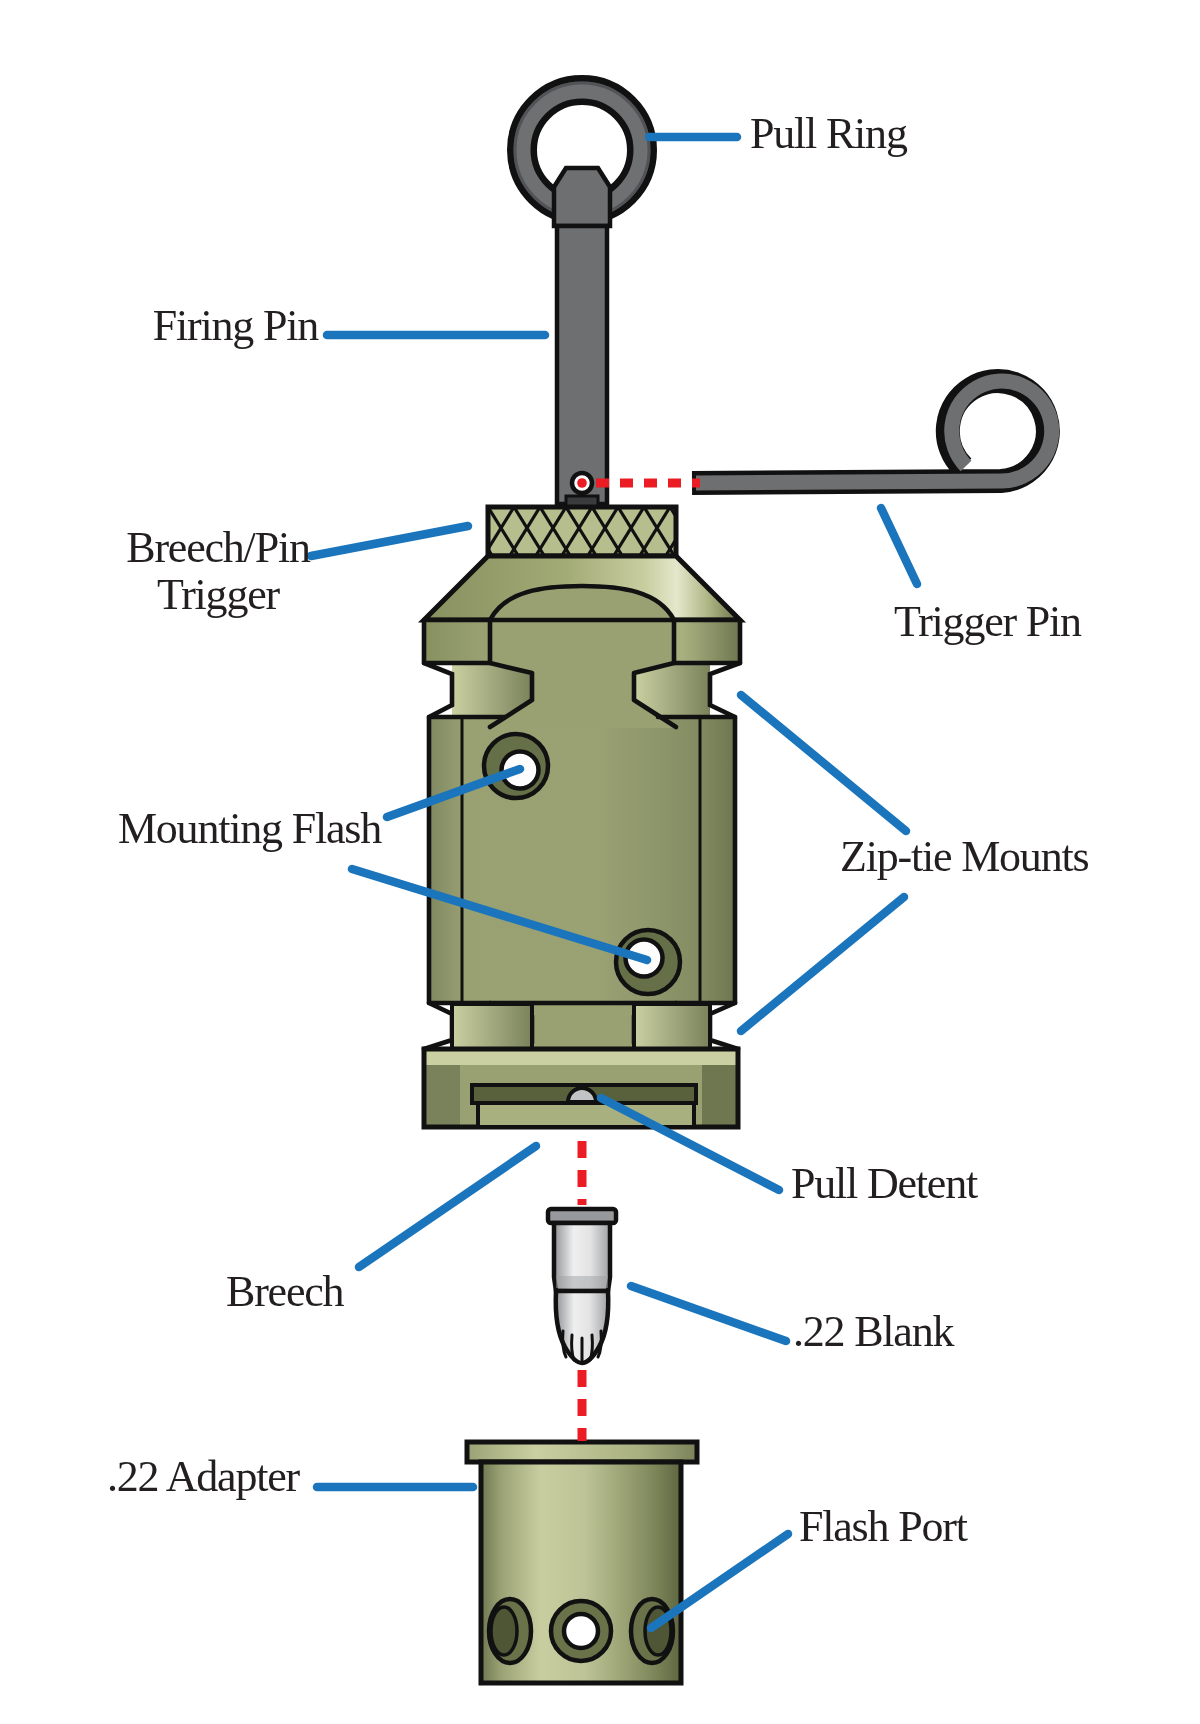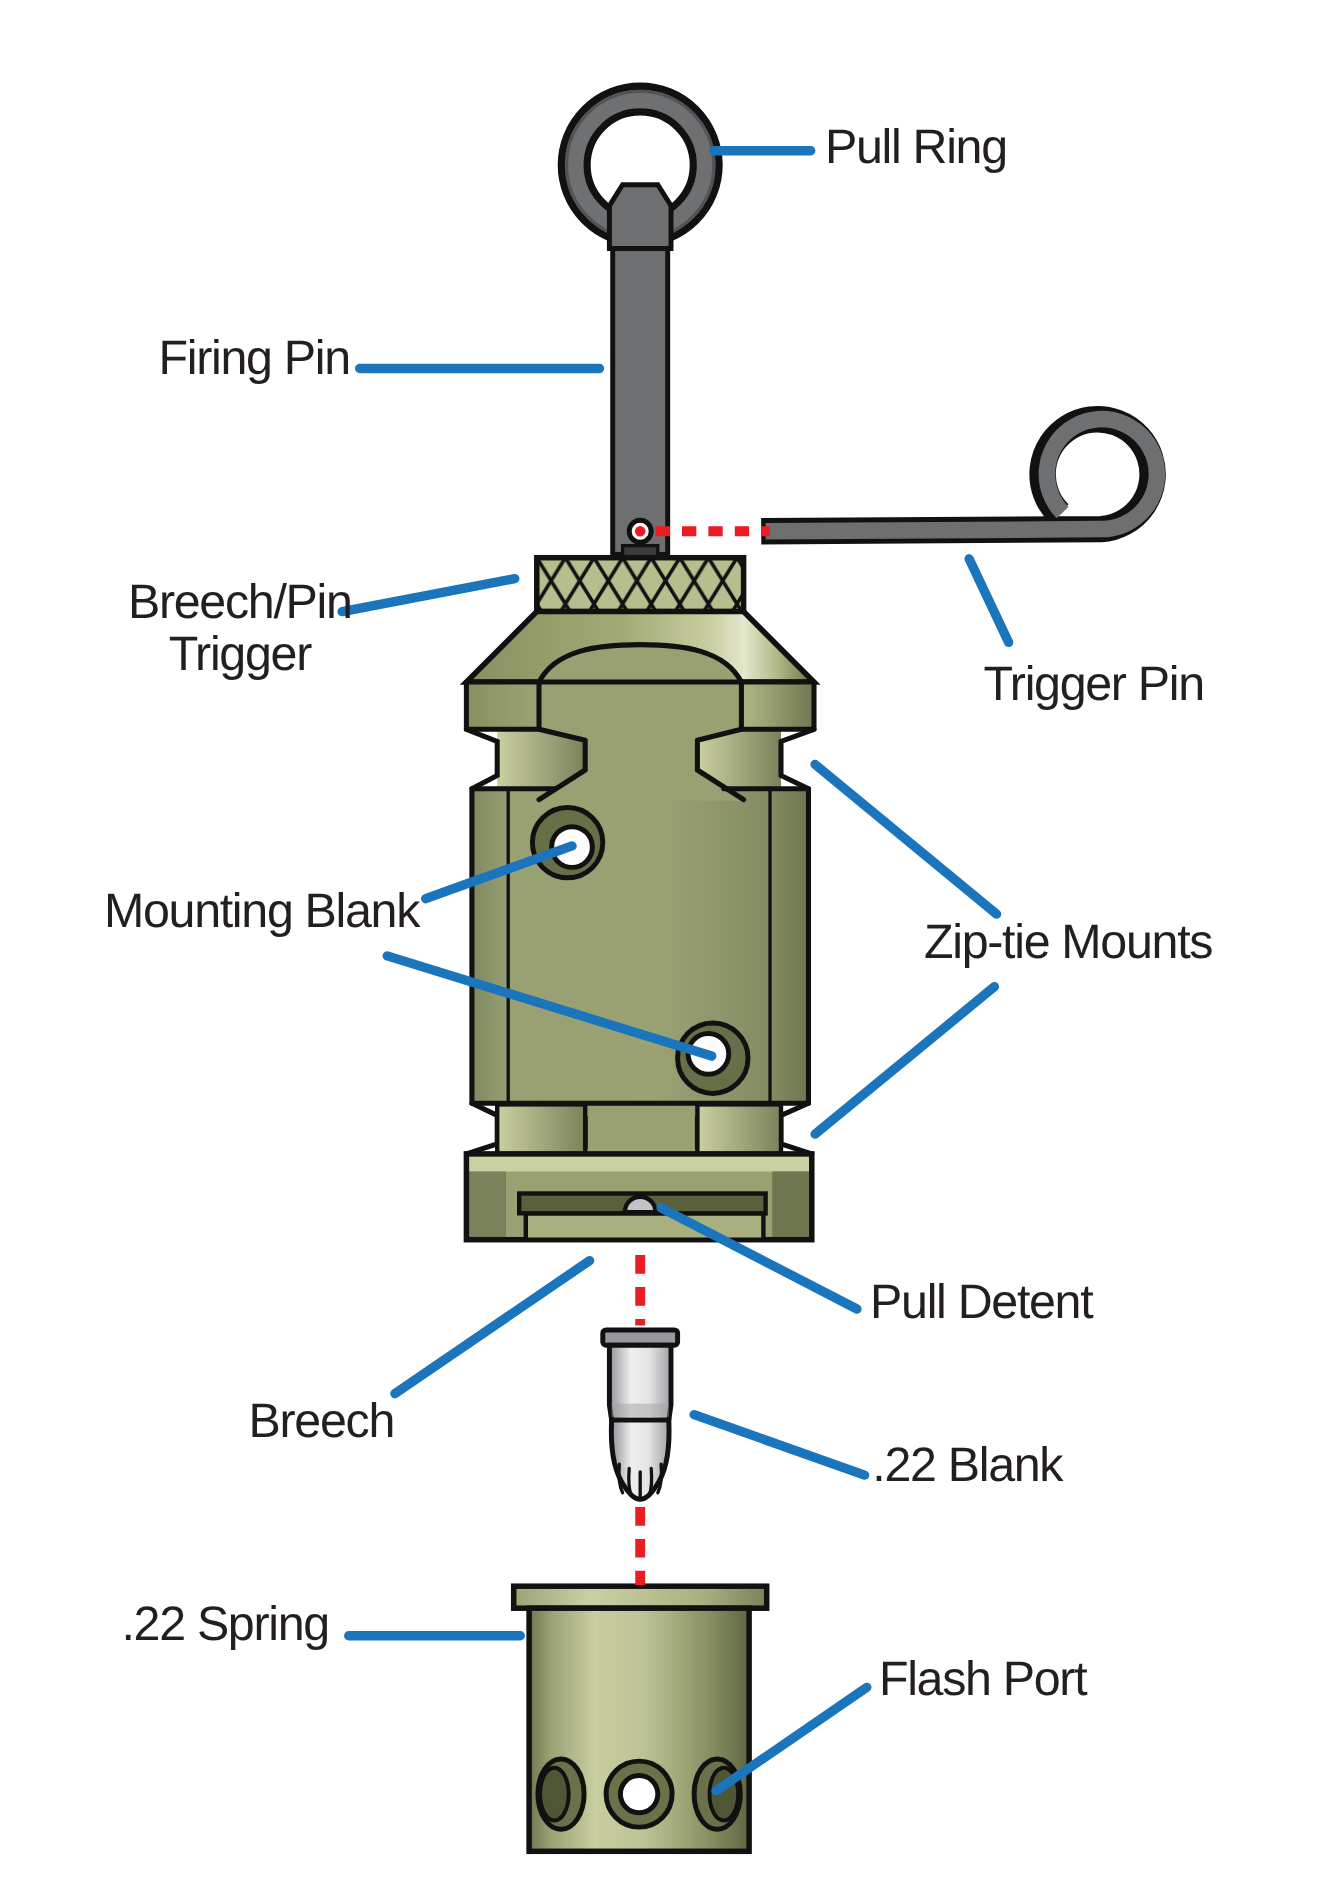--- a/index.html
+++ b/index.html
@@ -1,18 +1,18 @@
 <!DOCTYPE html>
 <html><head>
 <meta charset="utf-8">
 <style>
   html,body{margin:0;padding:0;background:#ffffff;}
   #canvas{
     position:relative;width:1200px;height:1711px;background:#ffffff;overflow:hidden;
-    font-family:Liberation Sans, sans-serif;
+    font-family:Liberation Serif, serif;
   }
   #art{position:absolute;left:0;top:0;}
   .label{
     position:absolute;
     font-size:44px;line-height:47px;letter-spacing:-1.2px;
     color:#231f20;white-space:nowrap;
   }
   .label.center{text-align:center;white-space:normal;}
 </style>
 </head>
@@ -215,21 +215,21 @@
     </g>
   </svg>
 
   <div class="label" style="left:750px;top:110px;">Pull Ring</div>
   <div class="label" style="right:882px;top:302px;text-align:center;">Firing Pin</div>
   <div class="label center" style="left:108px;top:524px;width:220px;">
     <div>Breech/Pin</div>
     <div>Trigger</div>
   </div>
   <div class="label" style="left:894px;top:598px;">Trigger Pin</div>
-  <div class="label" style="right:819px;top:805px;">Mounting Blank</div>
+  <div class="label" style="right:819px;top:805px;">Mounting Flash</div>
   <div class="label" style="left:840px;top:833px;">Zip-tie Mounts</div>
   <div class="label" style="left:791px;top:1160px;">Pull Detent</div>
   <div class="label" style="left:226px;top:1268px;">Breech</div>
   <div class="label" style="left:793px;top:1308px;">.22 Blank</div>
-  <div class="label" style="right:901px;top:1453px;">.22 Spring</div>
+  <div class="label" style="right:901px;top:1453px;">.22 Adapter</div>
   <div class="label" style="left:799px;top:1503px;">Flash Port</div>
 
 </div>
 
 </body></html>

